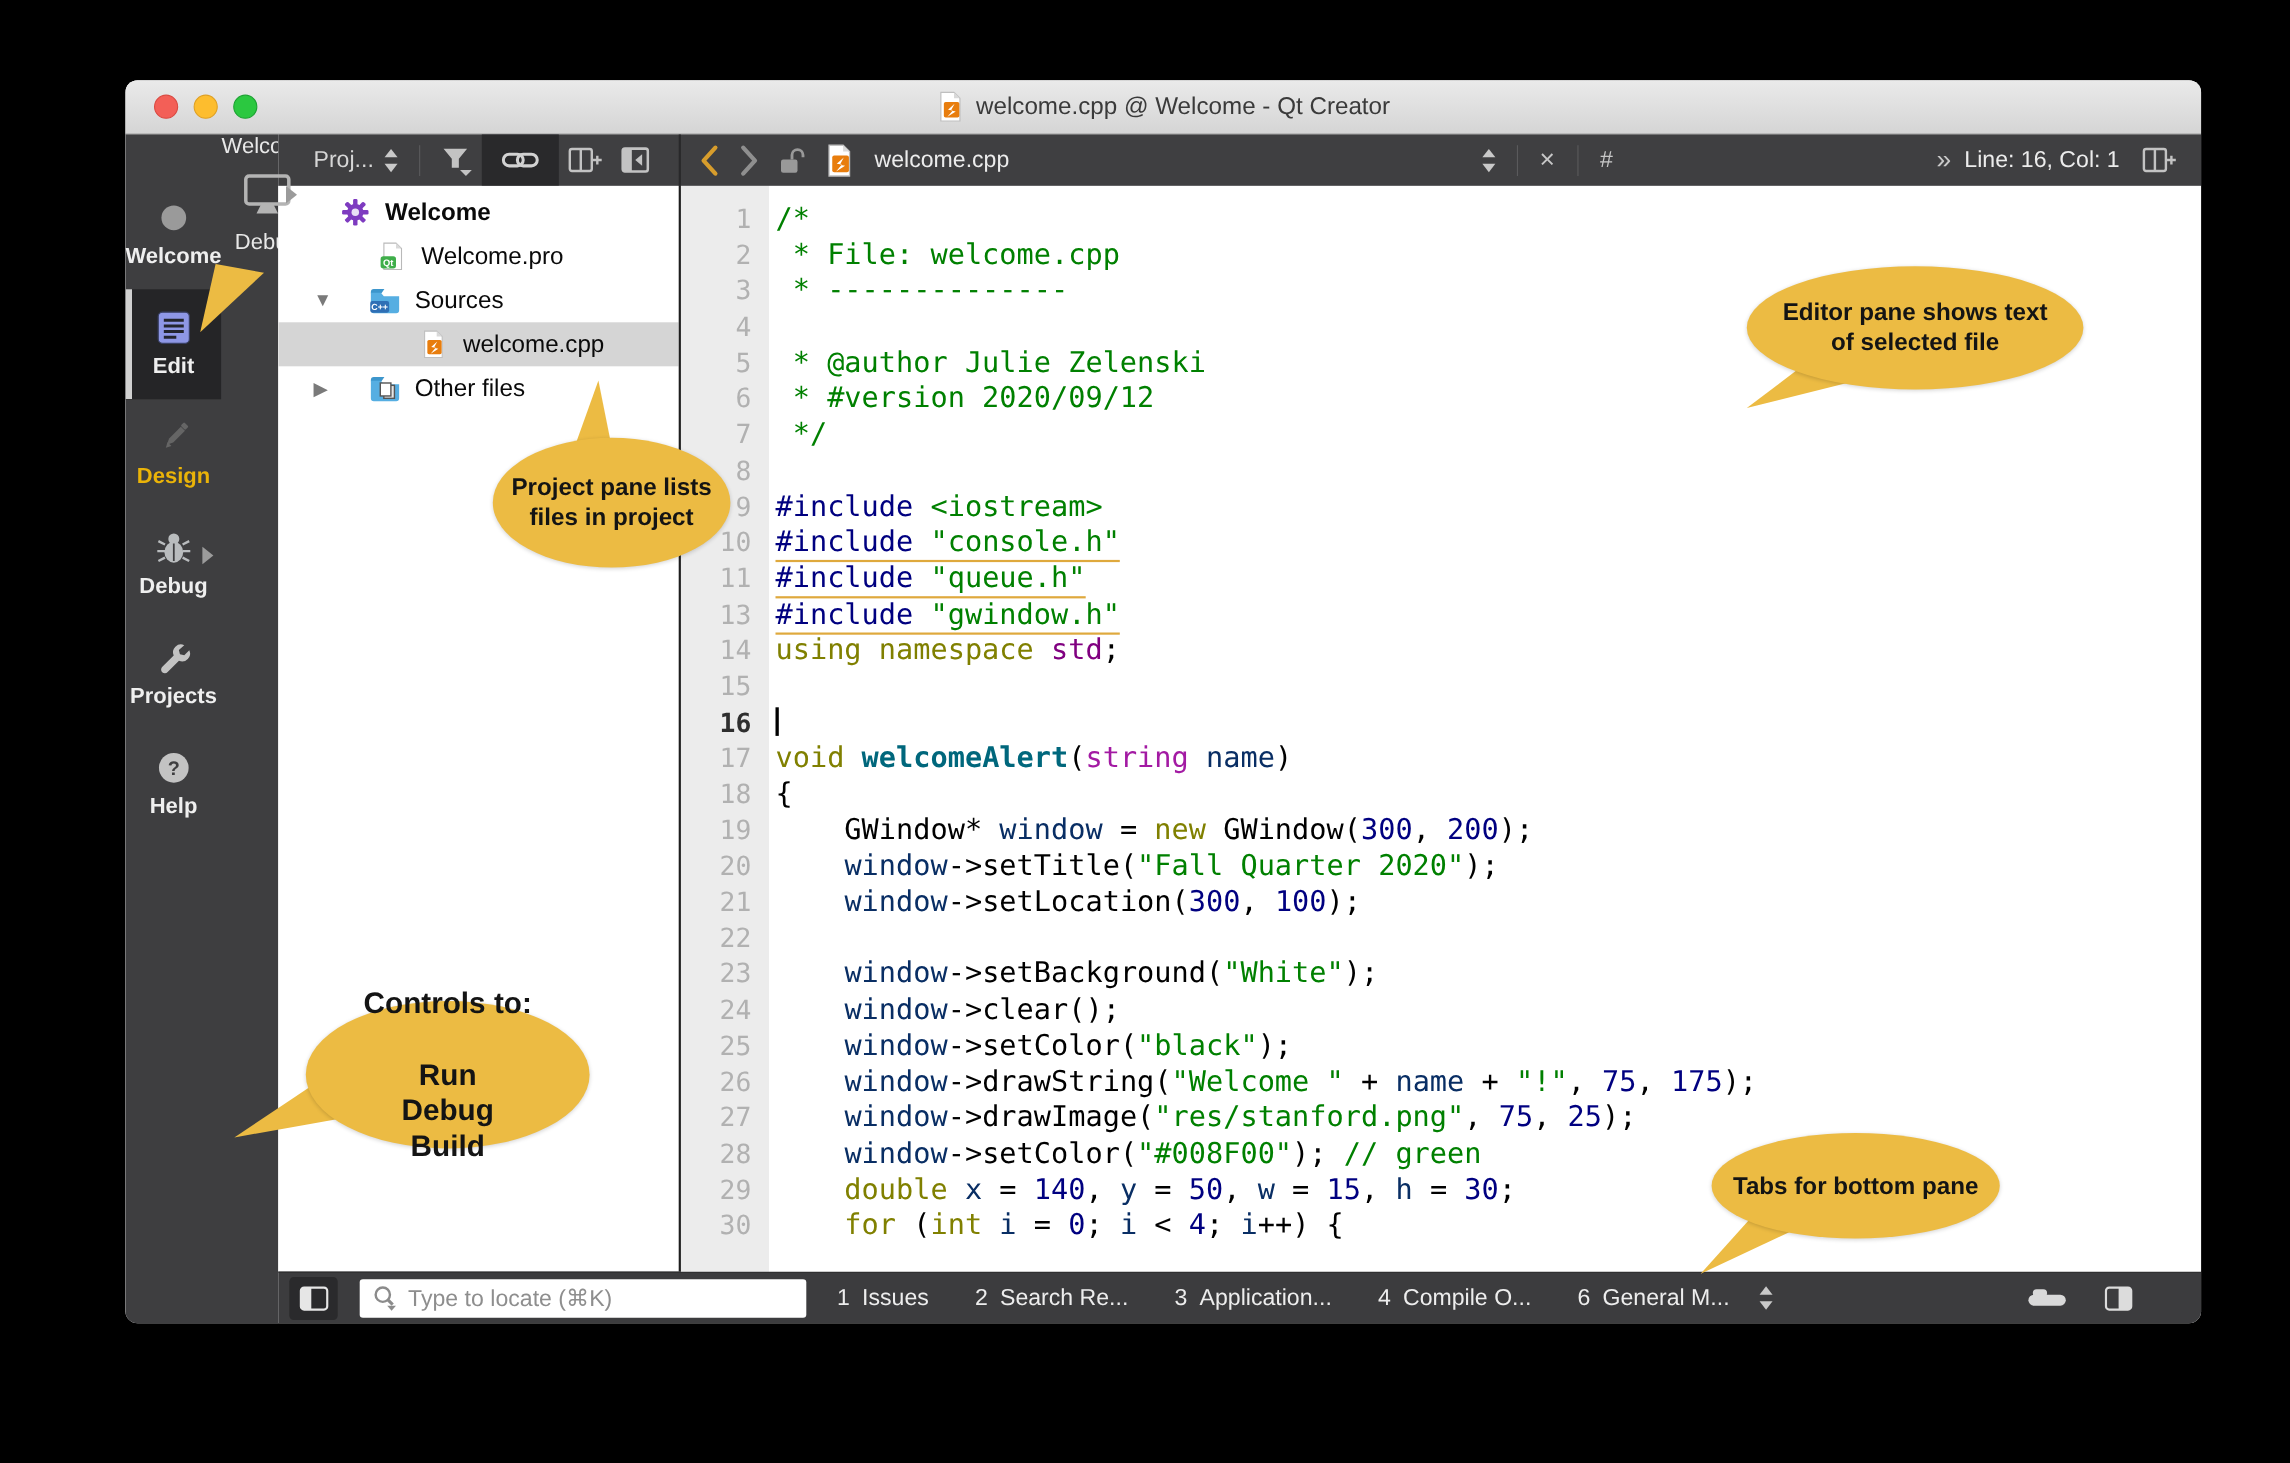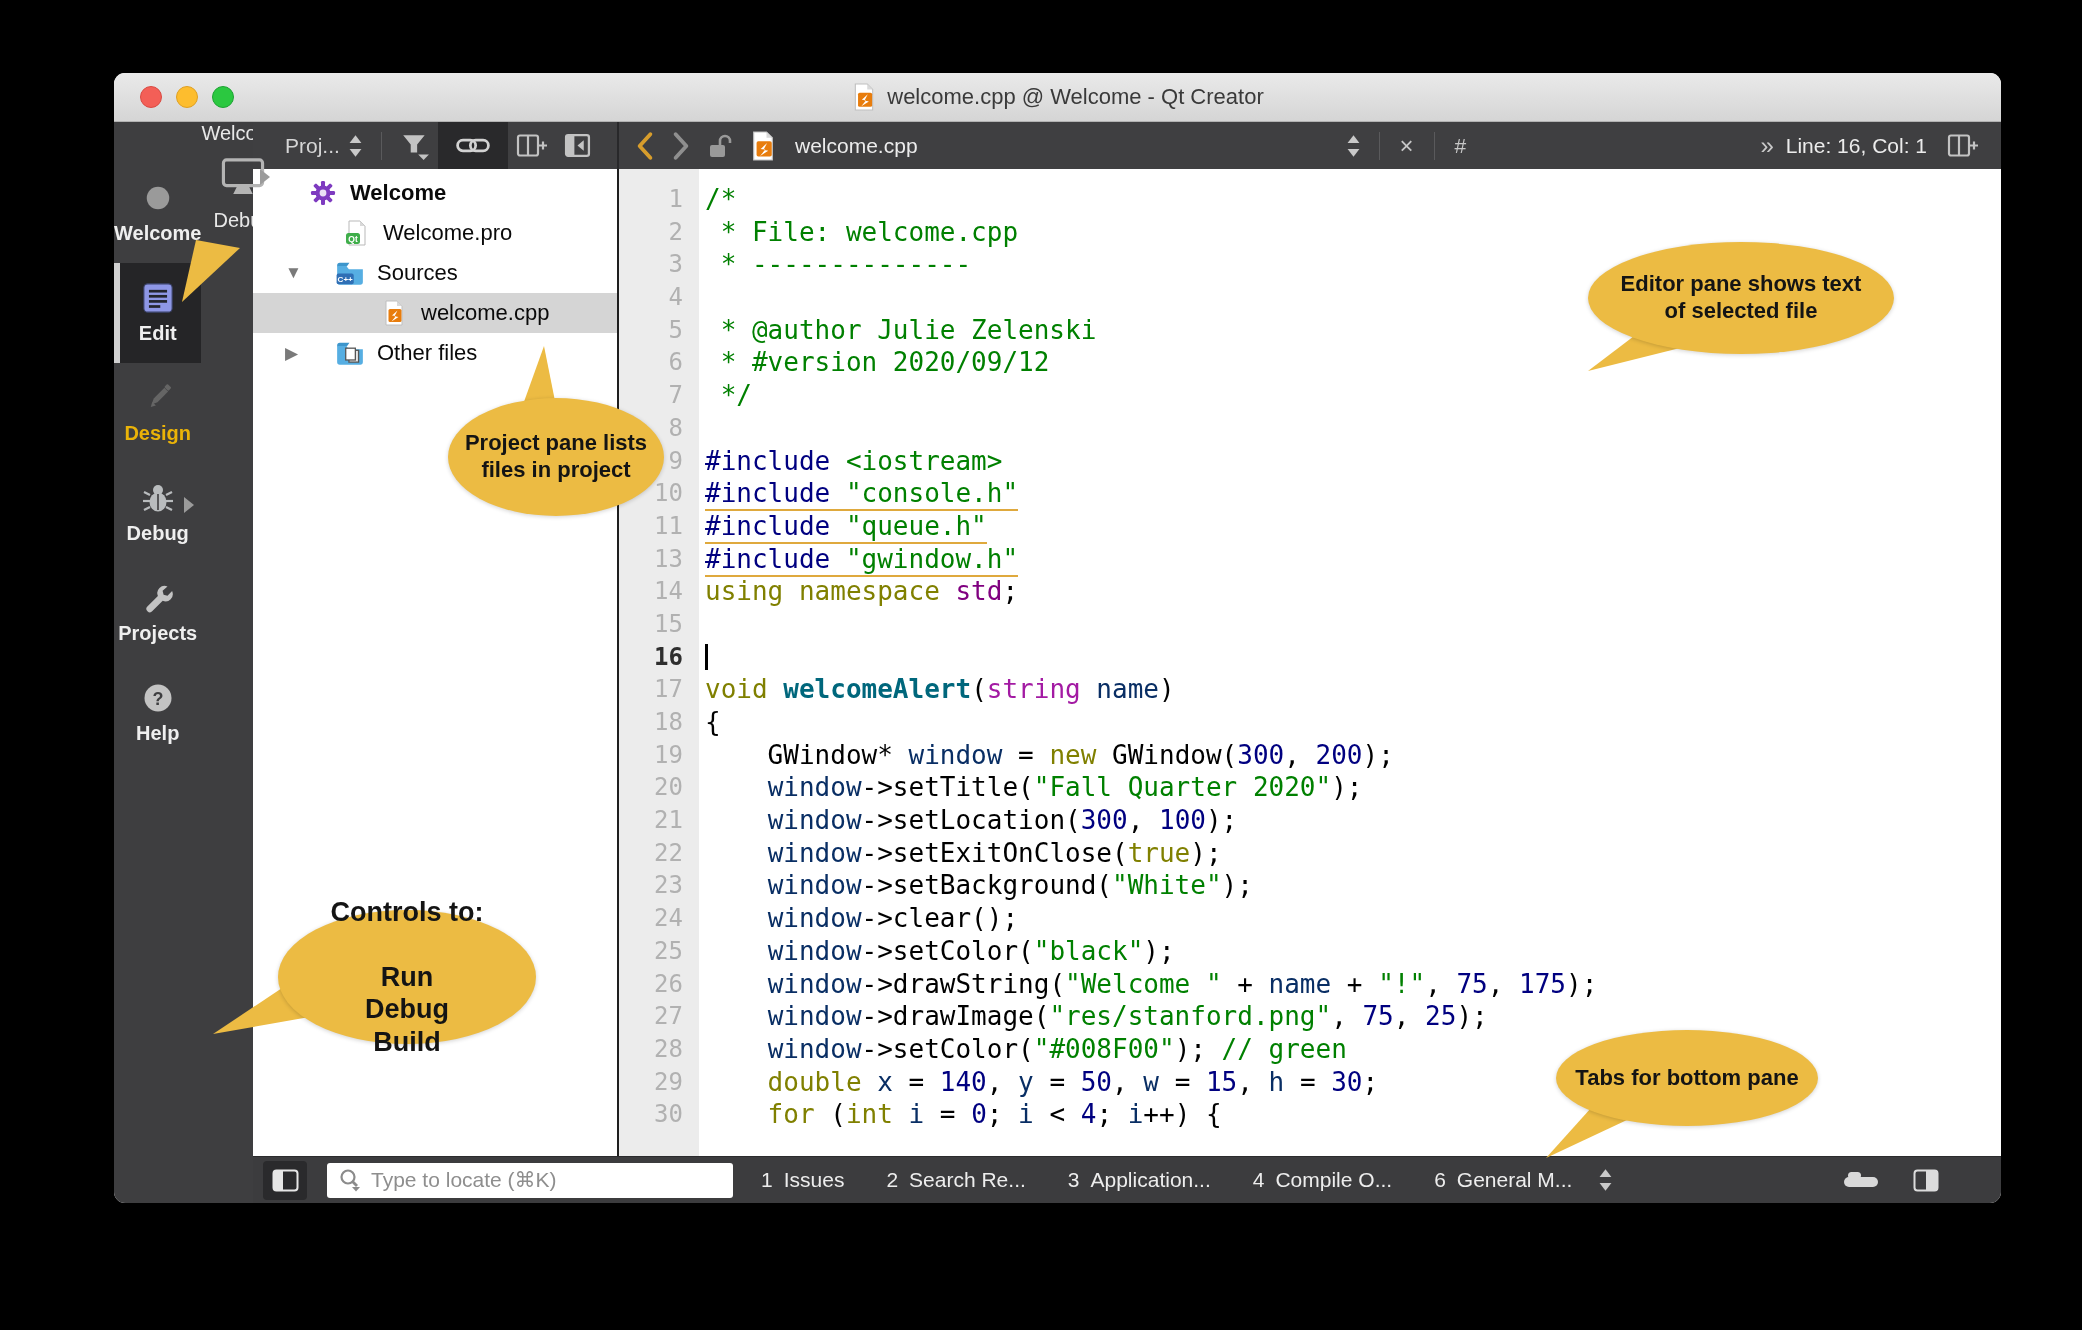--- a/index.html
+++ b/index.html
@@ -475,21 +475,20 @@
               <div class="crow">
                 <span class="ln">20</span>
                 <span class="ccode"><span class="tk-pl">    </span><span class="tk-var">window</span><span class="tk-pl">-&gt;setTitle(</span><span class="tk-str">"Fall Quarter 2020"</span><span class="tk-pl">);</span></span>
               </div>
               <div class="crow">
                 <span class="ln">21</span>
                 <span class="ccode"><span class="tk-pl">    </span><span class="tk-var">window</span><span class="tk-pl">-&gt;setLocation(</span><span class="tk-num">300</span><span class="tk-pl">, </span><span class="tk-num">100</span><span class="tk-pl">);</span></span>
               </div>
               <div class="crow">
                 <span class="ln">22</span>
-                <span class="ccode"><span class="tk-pl">    </span><span class="tk-var">window</span><span class="tk-pl">-&gt;setExitOnClose(</span><span class="tk-kw">true</span><span class="tk-pl">);</span></span>
               </div>
               <div class="crow">
                 <span class="ln">23</span>
                 <span class="ccode"><span class="tk-pl">    </span><span class="tk-var">window</span><span class="tk-pl">-&gt;setBackground(</span><span class="tk-str">"White"</span><span class="tk-pl">);</span></span>
               </div>
               <div class="crow">
                 <span class="ln">24</span>
                 <span class="ccode"><span class="tk-pl">    </span><span class="tk-var">window</span><span class="tk-pl">-&gt;clear();</span></span>
               </div>
               <div class="crow">

